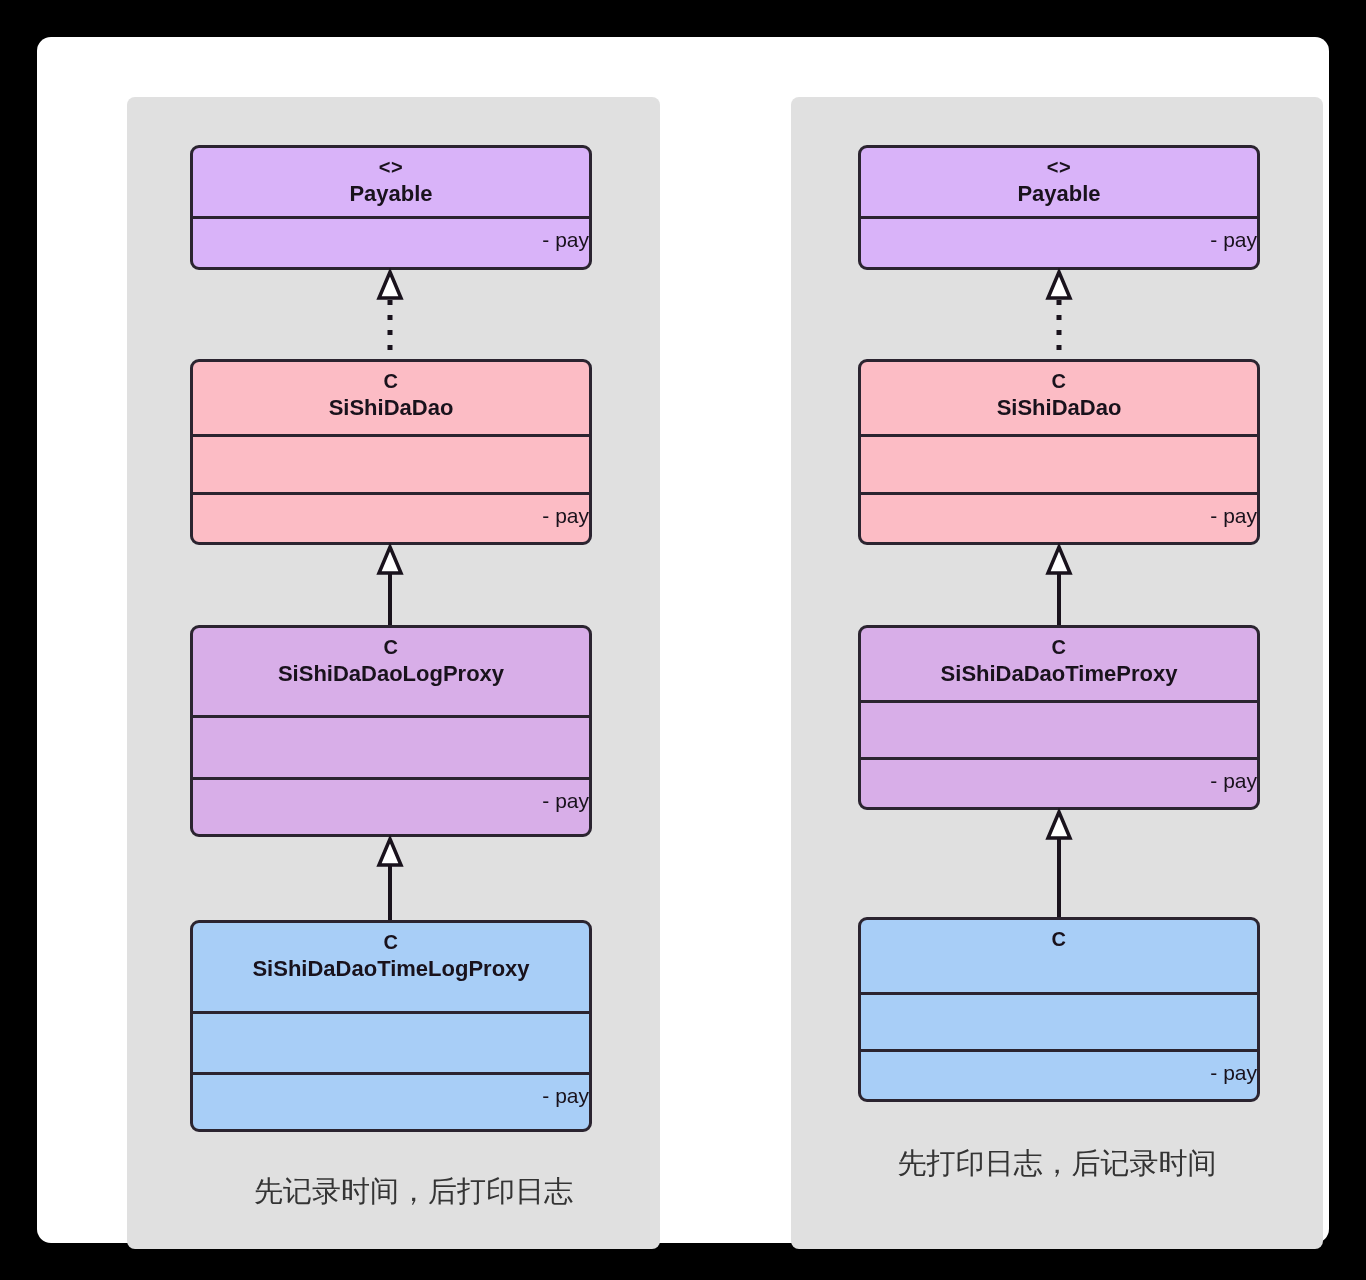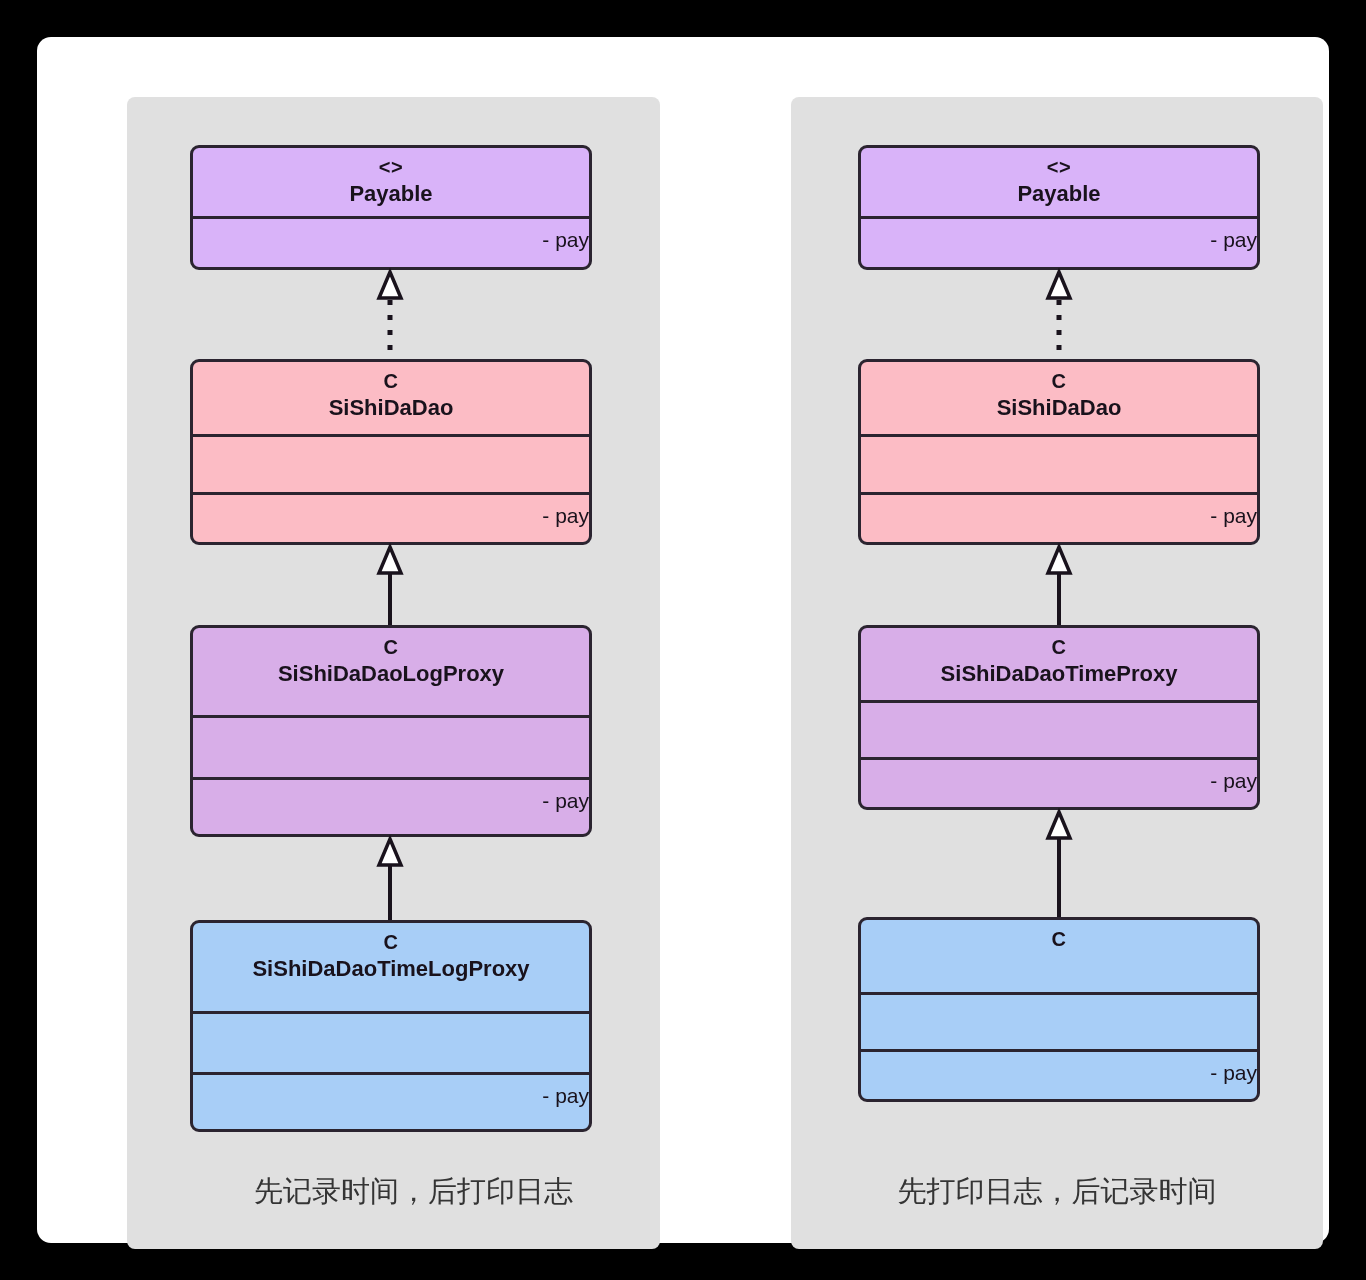--- a/index.html
+++ b/index.html
@@ -228,17 +228,17 @@
       <div class="uml-box" style="left:67px; top:820px; width:402px; height:185px; background:#a8cef7;">
         <div class="uml-compartment uml-header" style="height:72px;">
           <span class="stereo">C</span>
         </div>
         <div class="uml-compartment uml-empty" style="height:57px;"></div>
         <div class="uml-compartment uml-members" style="height:50px;">
           <span>- pay</span>
         </div>
       </div>
 
-      <div class="caption" style="left:0; top:1075px; width:532px;">先打印日志，后记录时间</div>
+      <div class="caption" style="left:0; top:1047px; width:532px;">先打印日志，后记录时间</div>
     </div>
 
   </div>
 </div>
 
 </body></html>

